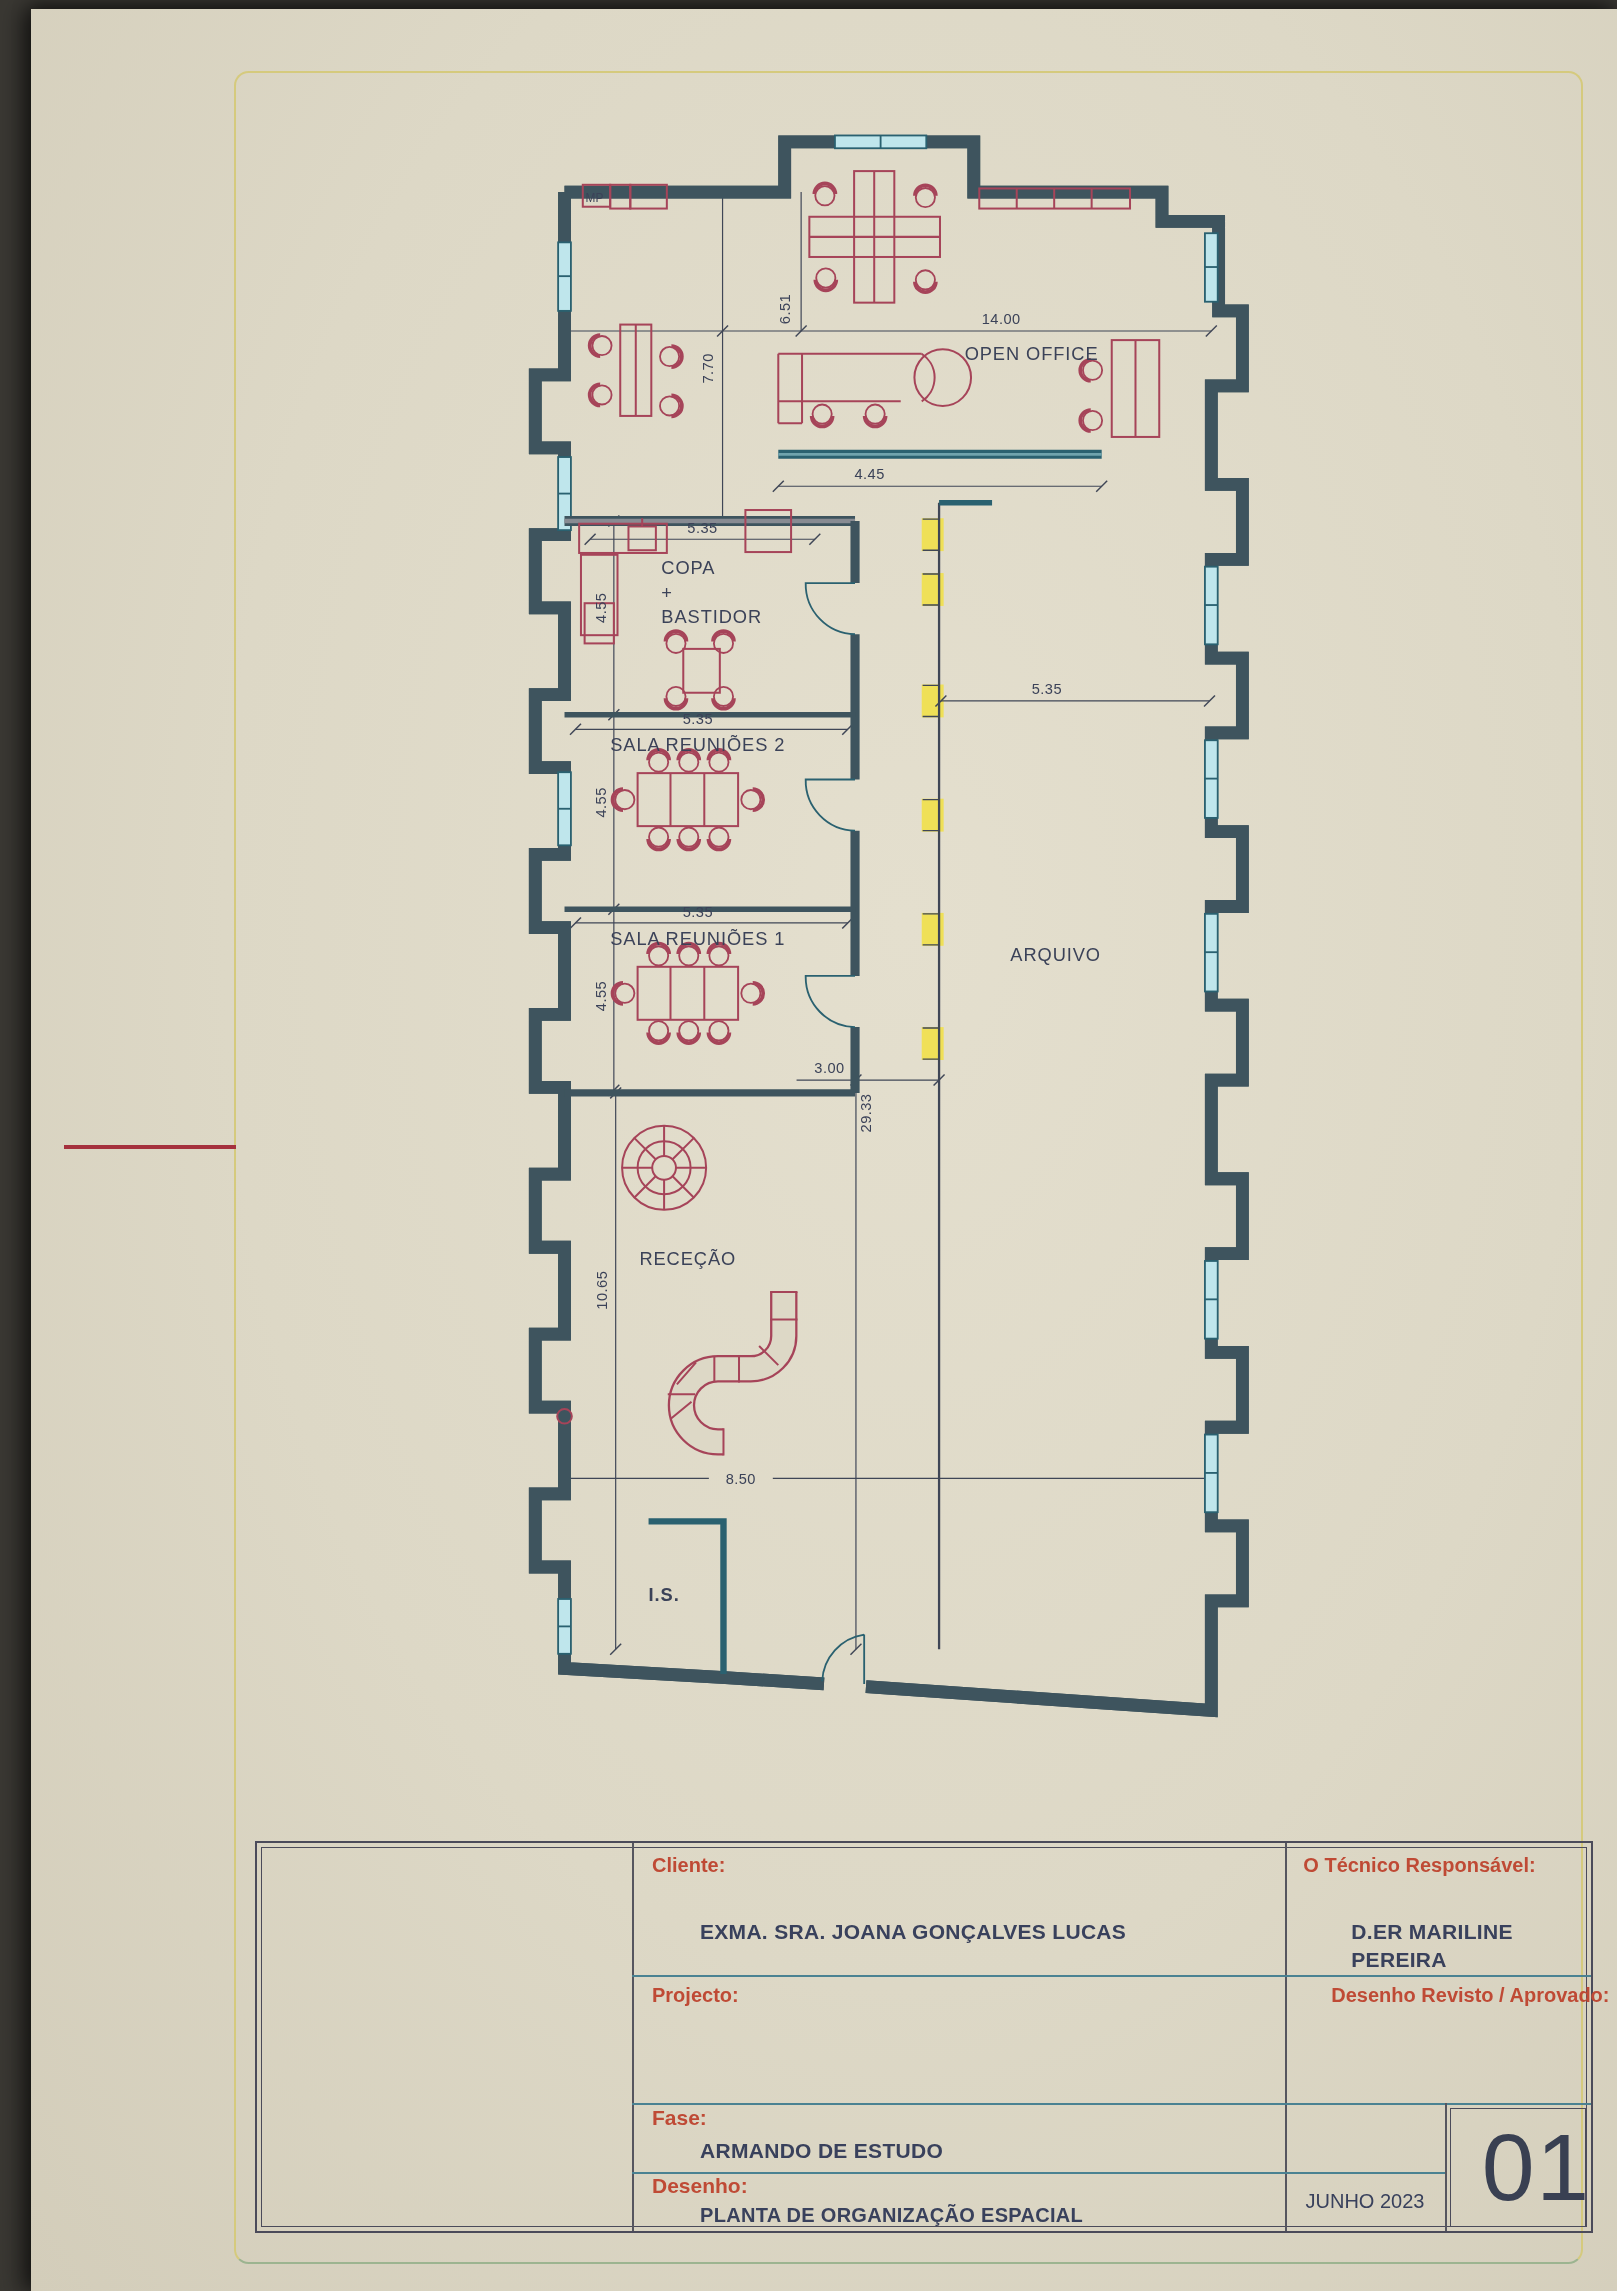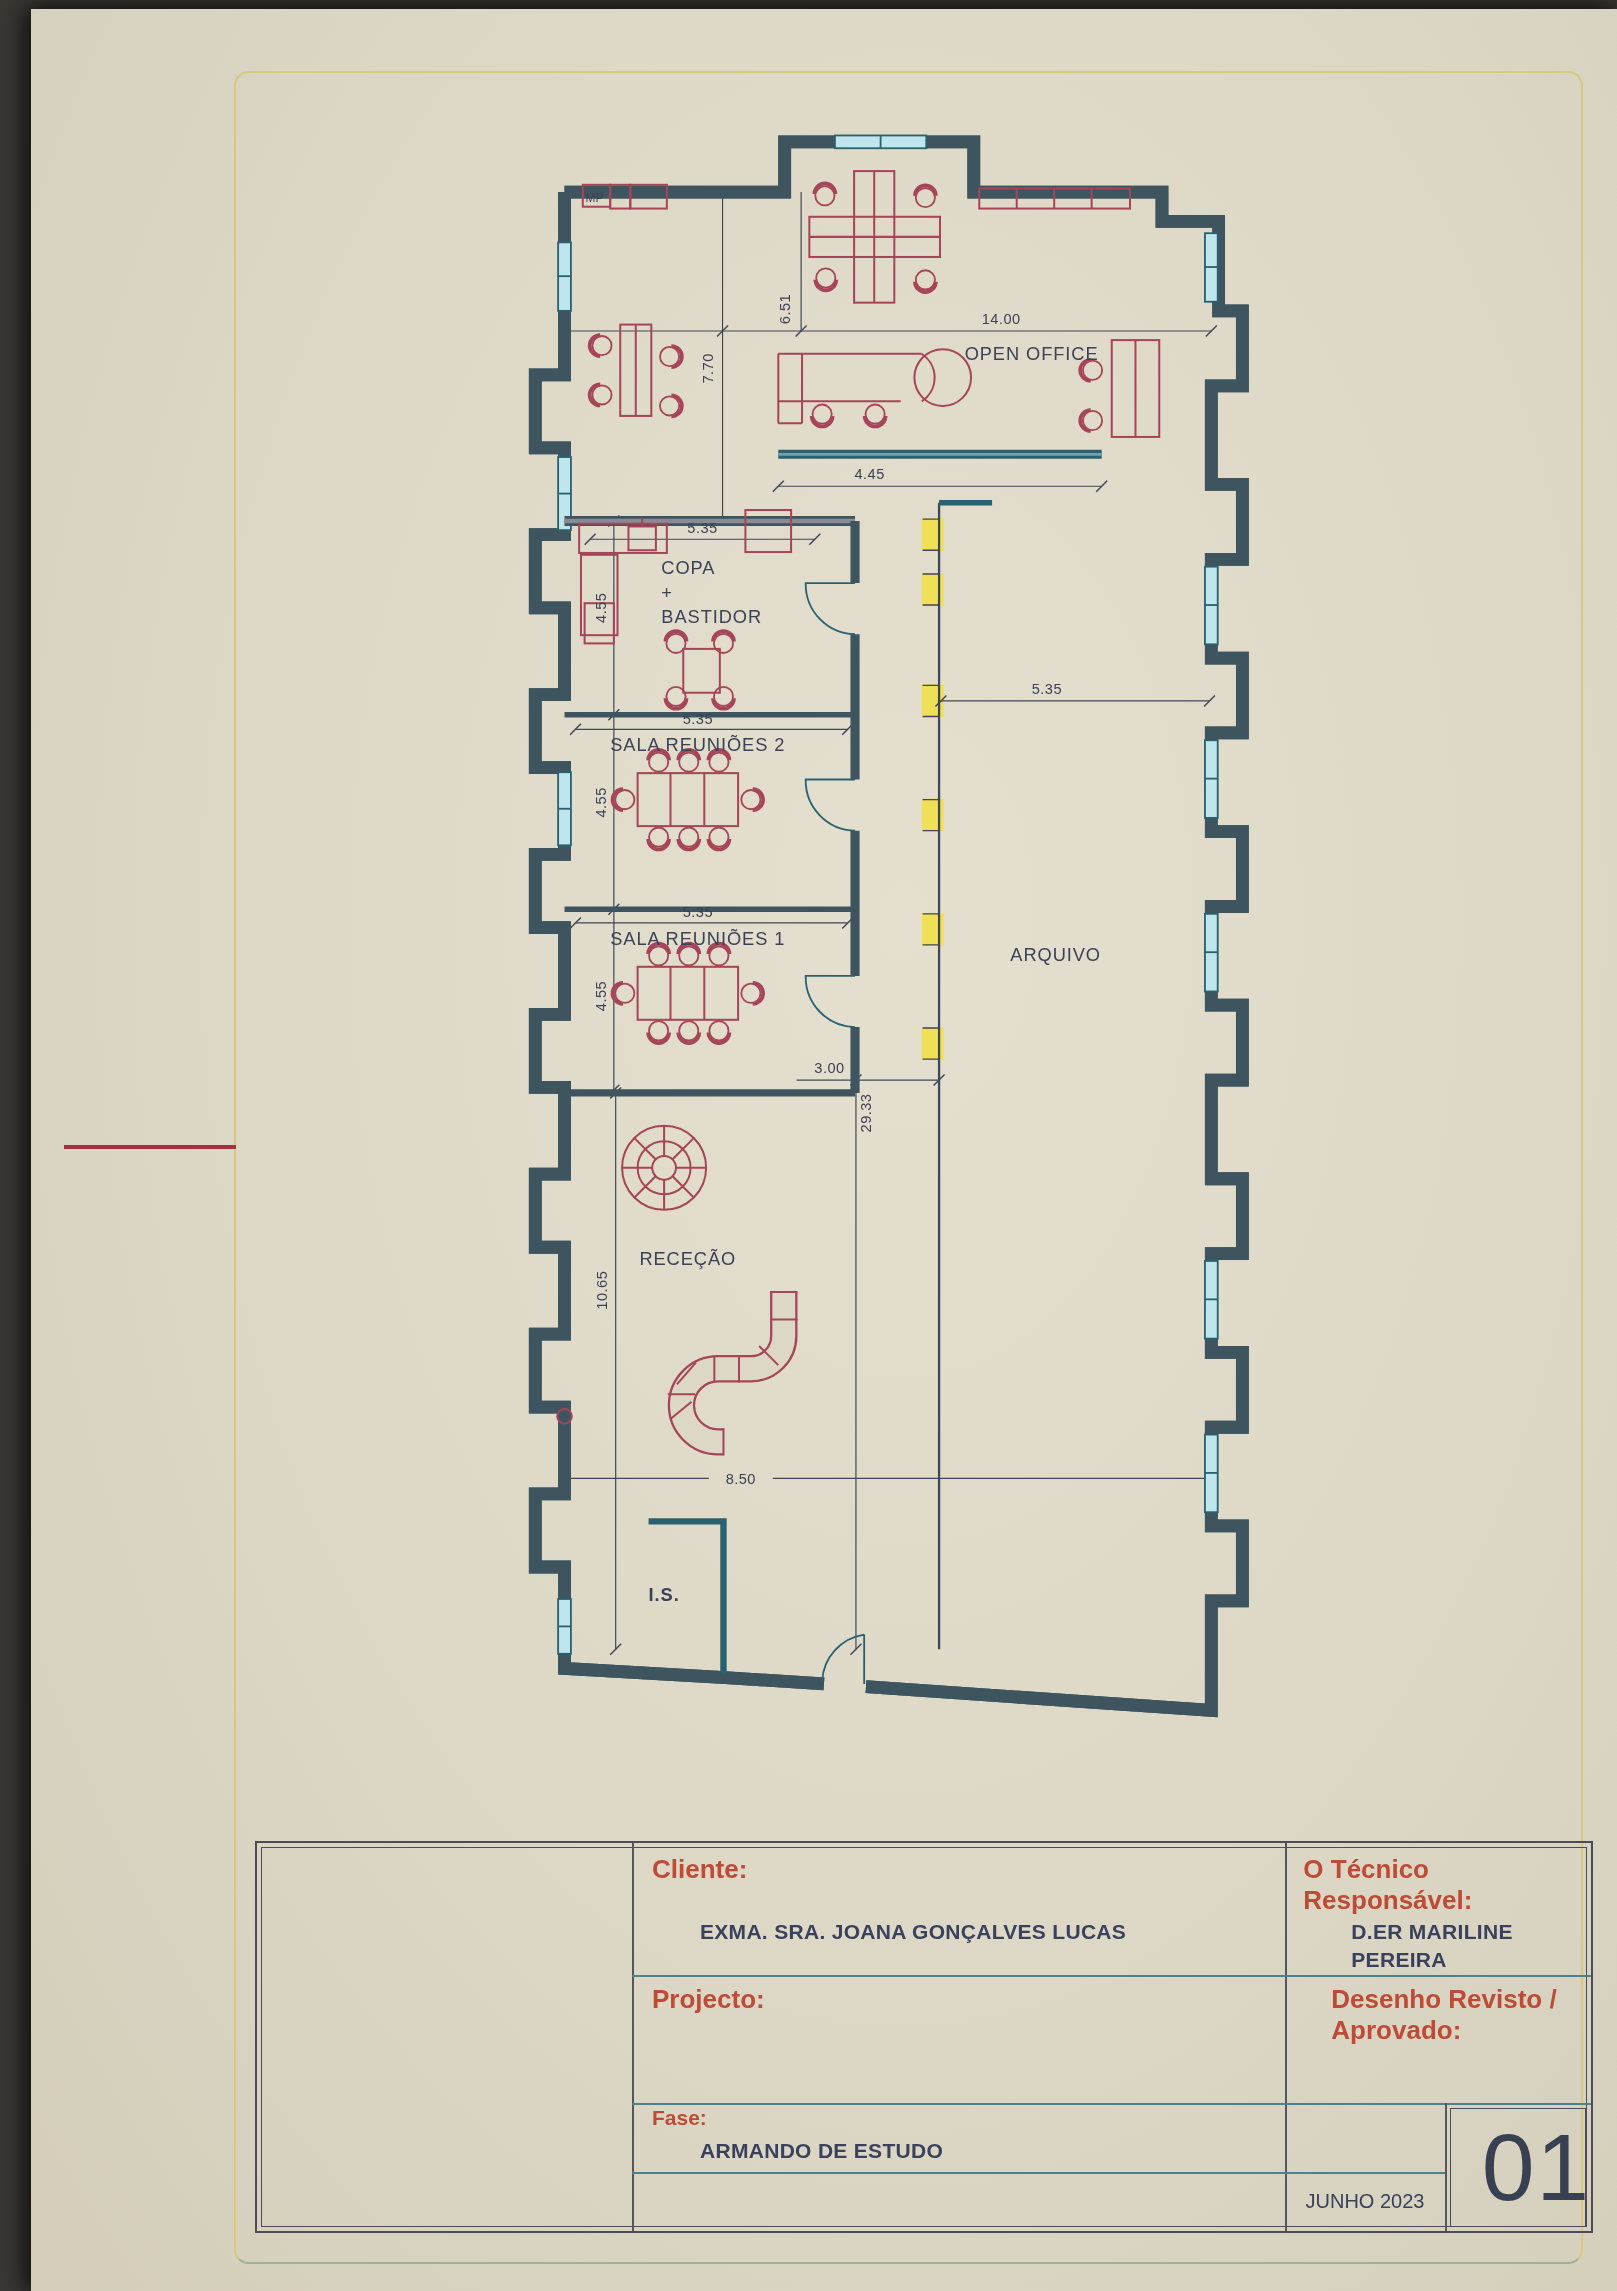--- a/index.html
+++ b/index.html
@@ -15,21 +15,21 @@
   svg text{font-family:"Liberation Sans", sans-serif;fill:#3b4258;}
   .roomlbl{font-size:20px;letter-spacing:1px;}
   .dim{font-size:16px;letter-spacing:.5px;}
   
   #tblock{position:absolute;left:224px;top:1832px;width:1334px;height:388px;
           border:2.3px solid #4b4b5a;}
   #tblock .inner{position:absolute;inset:3.7px;border:1.4px solid #4b4b5a;}
   .vdiv{position:absolute;top:0;bottom:0;width:1.8px;background:#56565f;}
   .hdiv{position:absolute;height:1.8px;background:#4a8292;}
   .cell{position:absolute;}
-  .lbl{color:#bf4a35;font-size:26px;font-weight:bold;}
+  .lbl{color:#bf4a35;font-size:20px;font-weight:bold;}
   .val{color:#39415c;font-size:21px;font-weight:bold;letter-spacing:0.3px;line-height:1.35;}
   .cell .lbl{position:absolute;left:20px;}
   .cell .val{position:absolute;left:20px;margin-left:48px;}
   #cell-num{position:absolute;display:flex;align-items:center;justify-content:flex-end;}
   #cell-num .box{position:absolute;inset:4.6px;border:1.8px solid #4b4b5a;}
   #num01{font-size:95px;color:#394052;letter-spacing:1.8px;}
   #cell-date{position:absolute;display:flex;align-items:center;justify-content:center;
              color:#39415c;font-size:20px;font-weight:normal;}
   #logo-sub{position:absolute;left:236px;top:195px;font-size:11px;letter-spacing:5.5px;
             color:#56544e;font-weight:bold;}
@@ -312,20 +312,24 @@
       <span class="lbl" style="top:11px">Cliente:</span>
       <span class="val" style="top:75px">EXMA. SRA. JOANA GONÇALVES LUCAS</span>
     </div>
     <div class="cell" style="left:375px;top:132px;width:653px;height:128px">
       <span class="lbl" style="top:9.1px">Projecto:</span>
     </div>
     <div class="cell" style="left:375px;top:260px;width:553px;height:69px">
       <span class="lbl" style="top:2.7px;font-size:21px">Fase:</span>
       <span class="val" style="top:34px">ARMANDO DE ESTUDO</span>
     </div>
+    <div class="cell" style="left:375px;top:329px;width:653px;height:59px">
+      <span class="lbl" style="top:1.8px;font-size:21px">Desenho:</span>
+      <span class="val" style="top:30px;font-size:20px">PLANTA DE ORGANIZAÇÃO ESPACIAL</span>
+    </div>
 
     <div class="cell" style="left:1028px;top:0;width:306px;height:132px">
       <span class="lbl" style="left:18.3px;top:11px">O Técnico Responsável:</span>
       <span class="val" style="left:18.3px;top:75px">D.ER MARILINE PEREIRA</span>
     </div>
     <div class="cell" style="left:1056px;top:132px;width:354px;height:128px">
       <span class="lbl" style="left:18.3px;top:9.1px">Desenho Revisto / Aprovado:</span>
     </div>
     <div id="cell-date" style="left:1028px;top:329px;width:160px;height:59px">
       <span>JUNHO 2023</span>

